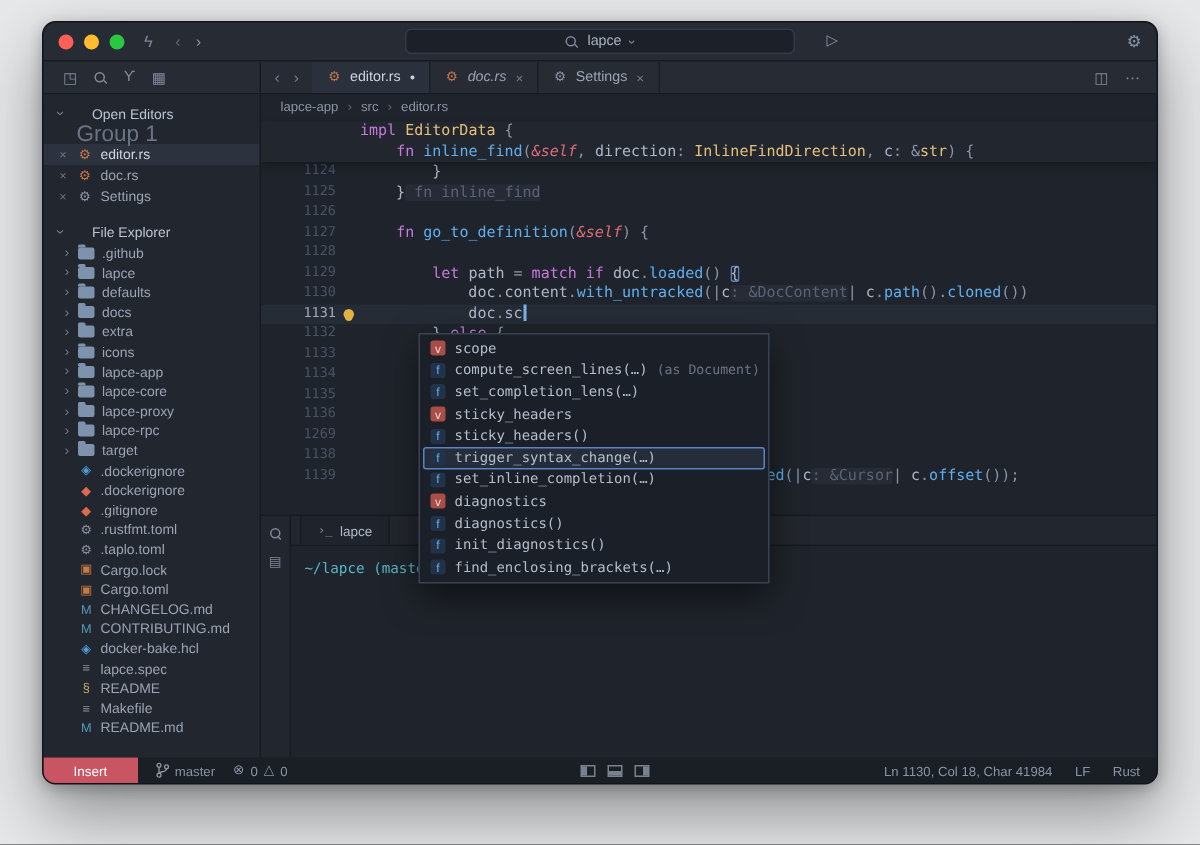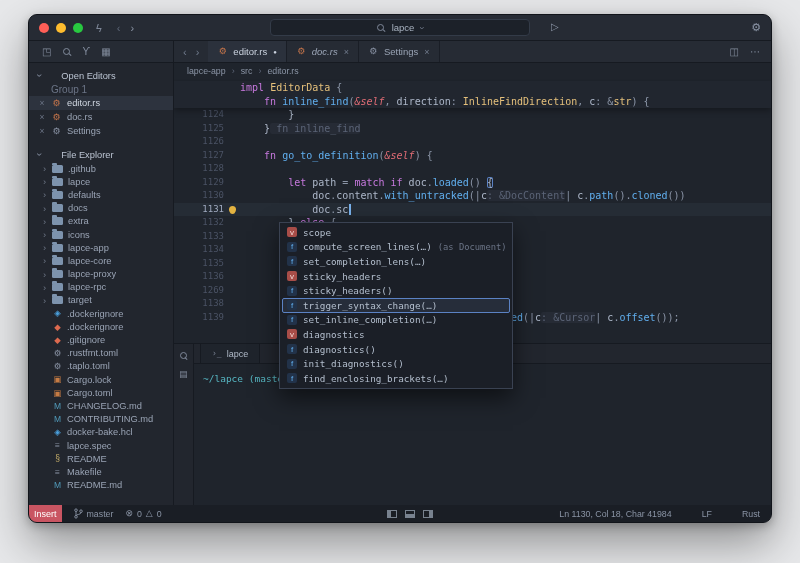--- a/index.html
+++ b/index.html
@@ -41,21 +41,21 @@
   .tab-dot{font-size:6px;color:#ccd4e0;margin-left:1px}
   .tab-x{font-size:9px;color:#707a8c;margin-left:1px}
   .fic{font-size:9px;width:11px;text-align:center;flex:none;line-height:1}
   .tabright{display:flex;align-items:center;gap:11px;padding:0 11px;color:#818b9c;font-size:10px;margin-left:auto}
   
   .main{flex:1;display:flex;min-height:0}
   .sidebar{width:145px;flex:none;background:#22262e;border-right:1px solid #161a21;
     font-size:9.3px;color:#9aa4b5;padding-top:5px;overflow:hidden}
   .sect-h{display:flex;align-items:center;gap:20px;height:15px;padding:0 9px;color:#bcc5d3;font-size:9.3px}
   .chev-d{display:inline-block;transform:rotate(90deg);color:#7e8798;font-size:10px}
-  .group{height:13px;line-height:13px;padding:0 22px;color:#6b7486;font-size:10px}
+  .group{height:13px;line-height:13px;padding:0 22px;color:#6b7486;font-size:15px}
   .oe-row{display:flex;align-items:center;gap:5px;height:14px;padding:0 9px}
   .oe-row.active{background:#2d333e;color:#d0d7e2}
   .oe-x{color:#6b7486;font-size:8.5px;width:8px;flex:none;text-align:center}
   .oe-nm{overflow:hidden;white-space:nowrap;text-overflow:ellipsis}
   .sect+.sect{margin-top:9px}
   .frow{display:flex;align-items:center;height:13.2px;padding:0 8px 0 14px;color:#9aa4b5}
   .frow.file{padding-left:23px}
   .frow .chev{color:#6f7989;font-size:9.5px;width:9px;flex:none}
   .fold{position:relative;display:inline-block;width:11px;height:8px;background:#7d93ad;border-radius:1.5px;margin-right:5px;flex:none}
   .fold::before{content:"";position:absolute;top:-2px;left:0;width:4.5px;height:2.5px;background:#7d93ad;border-radius:1px 1px 0 0}
@@ -93,29 +93,29 @@
   .term-tabs{flex:none;height:20px;display:flex;align-items:stretch;background:#22262e;border-bottom:1px solid #161a21;padding-left:6px}
   .term-tab{display:flex;align-items:center;gap:5px;padding:0 11px;font-size:9px;color:#b0bac8;
     background:#1f242c;border-right:1px solid #161a21;border-left:1px solid #161a21}
   .term-ic{font-family:"DejaVu Sans Mono",monospace;font-size:8px;color:#7e8798}
   .term-body{flex:1;padding:9px 0 0 9px;font-family:"DejaVu Sans Mono",monospace;font-size:9.5px}
   .prompt{color:#56b6c2}
   .term-cursor{display:inline-block;width:6px;height:10px;background:#39414f;margin-left:7px;vertical-align:-1px}
   
   .statusbar{flex:none;height:17px;background:#1a1e25;display:flex;align-items:center;
     font-size:8.8px;color:#8a94a5;position:relative;gap:12px;padding-right:11px}
-  .mode{background:#c95562;color:#ffffff;height:100%;display:flex;align-items:center;padding:0 5px;font-size:9px}
+  .mode{background:#c95562;color:#ffffff;height:100%;display:flex;align-items:center;padding:0 20px;font-size:9px}
   .sb-item{display:flex;align-items:center;gap:4px}
   .sb-ic{font-size:9px;line-height:1}
   .sb-toggles{position:absolute;left:358px;top:4.5px;display:flex;gap:8px}
   .tg{width:10px;height:8px;border:1px solid #78828f;display:inline-block}
   .tg-left{background:linear-gradient(90deg,#78828f 0,#78828f 3px,transparent 3px)}
   .tg-bot{background:linear-gradient(0deg,#78828f 0,#78828f 3px,transparent 3px)}
   .tg-right{background:linear-gradient(270deg,#78828f 0,#78828f 3px,transparent 3px)}
-  .sb-right{margin-left:auto;display:flex;gap:30px;align-items:center}
+  .sb-right{margin-left:auto;display:flex;gap:15px;align-items:center}
   
   .popup{position:absolute;left:250px;top:207px;width:234px;background:#1b1f27;border:1px solid #3a4252;
     box-shadow:0 9px 22px rgba(0,0,0,.55);z-index:20;padding:2px;font-family:"DejaVu Sans Mono",monospace}
   .pi{display:flex;align-items:center;gap:6px;height:14.6px;padding:0 4px;font-size:9.3px;color:#b4bfce;border:1px solid transparent}
   .pi.sel{border:1px solid #5b82c4;background:#262d3a;border-radius:2px}
   .kind{width:10px;height:10px;border-radius:2px;font-size:8px;display:flex;align-items:center;
     justify-content:center;flex:none;font-family:"Liberation Sans",sans-serif}
   .k-v{background:#a84d48;color:#f3d8d6}
   .k-f{background:#223249;color:#61afef}
   .pib{white-space:nowrap}

